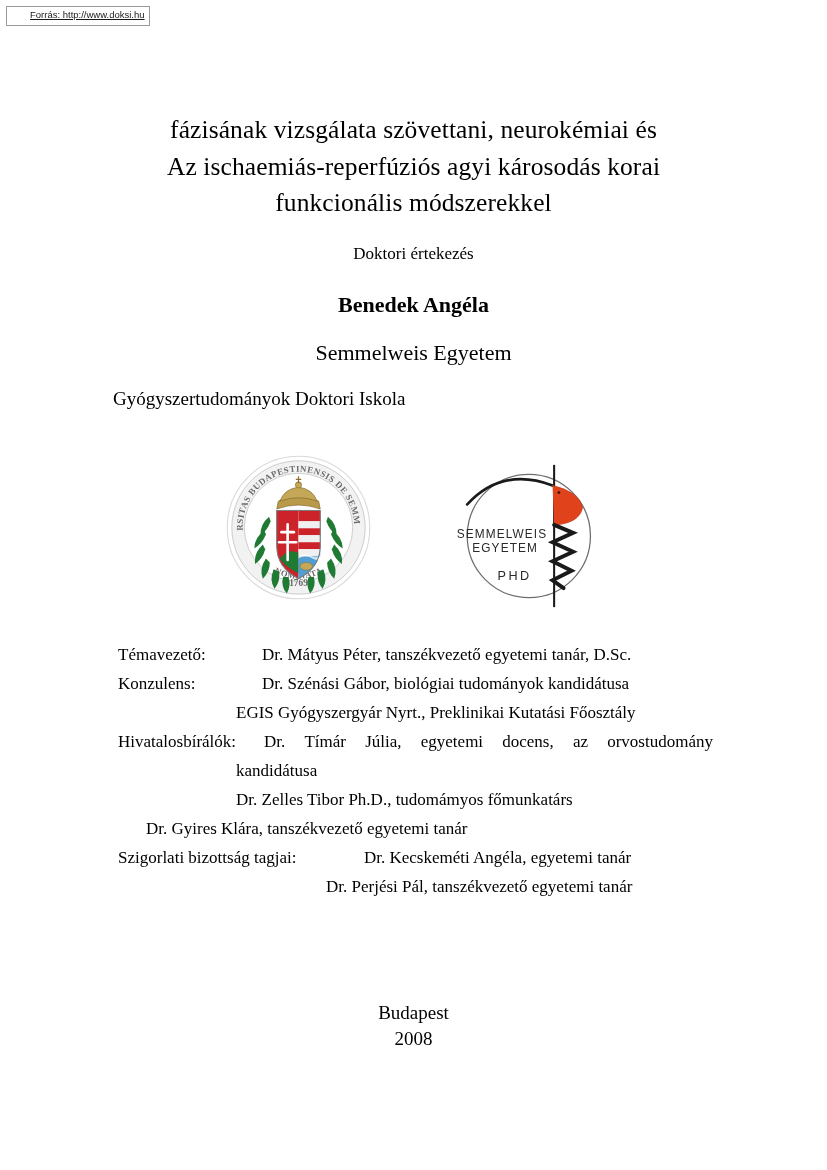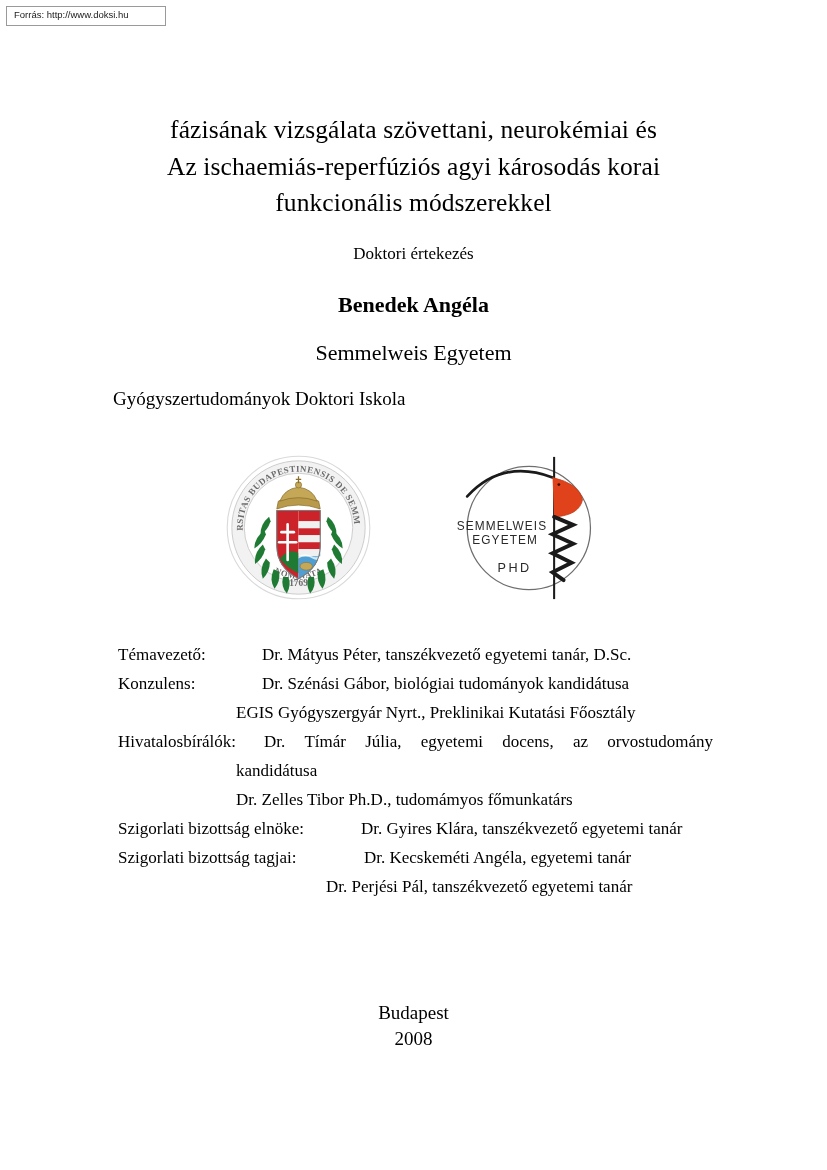--- a/index.html
+++ b/index.html
@@ -14,30 +14,31 @@
     font-family: "Liberation Serif", "DejaVu Serif", serif;
     color: #000000;
     overflow: hidden;
   }
 
   
   #source-banner {
     position: absolute;
     top: 6px;
     left: 6px;
-    width: 160px;
+    width: 144px;
     box-sizing: border-box;
     border: 1px solid #9a9a9a;
-    padding: 3px 5px 4px 7px;
+    padding: 3px 5px 4px 23px;
     font-family: "Liberation Sans", "DejaVu Sans", sans-serif;
     font-size: 9.5px;
     line-height: 1.15;
     color: #1a1a1a;
     background: #ffffff;
     white-space: nowrap;
+    text-decoration: underline;
   }
 
   
   #page {
     position: absolute;
     left: 0;
     top: 0;
     width: 827px;
     height: 1170px;
   }
@@ -100,21 +101,21 @@
   .logo-seal {
     position: absolute;
     left: 108px;
     top: 10px;
     width: 155px;
     height: 155px;
   }
   .logo-phd {
     position: absolute;
     left: 340px;
-    top: 8px;
+    top: 16px;
     width: 158px;
     height: 160px;
   }
 
   
   .people {
     position: absolute;
     left: 118px;
     top: 645px;
     width: 595px;
@@ -321,21 +322,20 @@
 
     <div class="indent">
       <span>kandidátusa</span>
     </div>
 
     <div class="indent">
       <span>Dr. Zelles Tibor Ph.D., tudomámyos főmunkatárs</span>
     </div>
 
     <div class="prow prow-wide">
-      <span class="plabel">Szigorlati bizottság elnöke:</span>
       <span class="pval">Dr. Gyires Klára, tanszékvezető egyetemi tanár</span>
     </div>
 
     <div class="prow prow-wide2">
       <span class="plabel">Szigorlati bizottság tagjai:</span>
       <span class="pval">Dr. Kecskeméti Angéla, egyetemi tanár</span>
     </div>
 
     <div class="indent2">
       <span>Dr. Perjési Pál, tanszékvezető egyetemi tanár</span>

